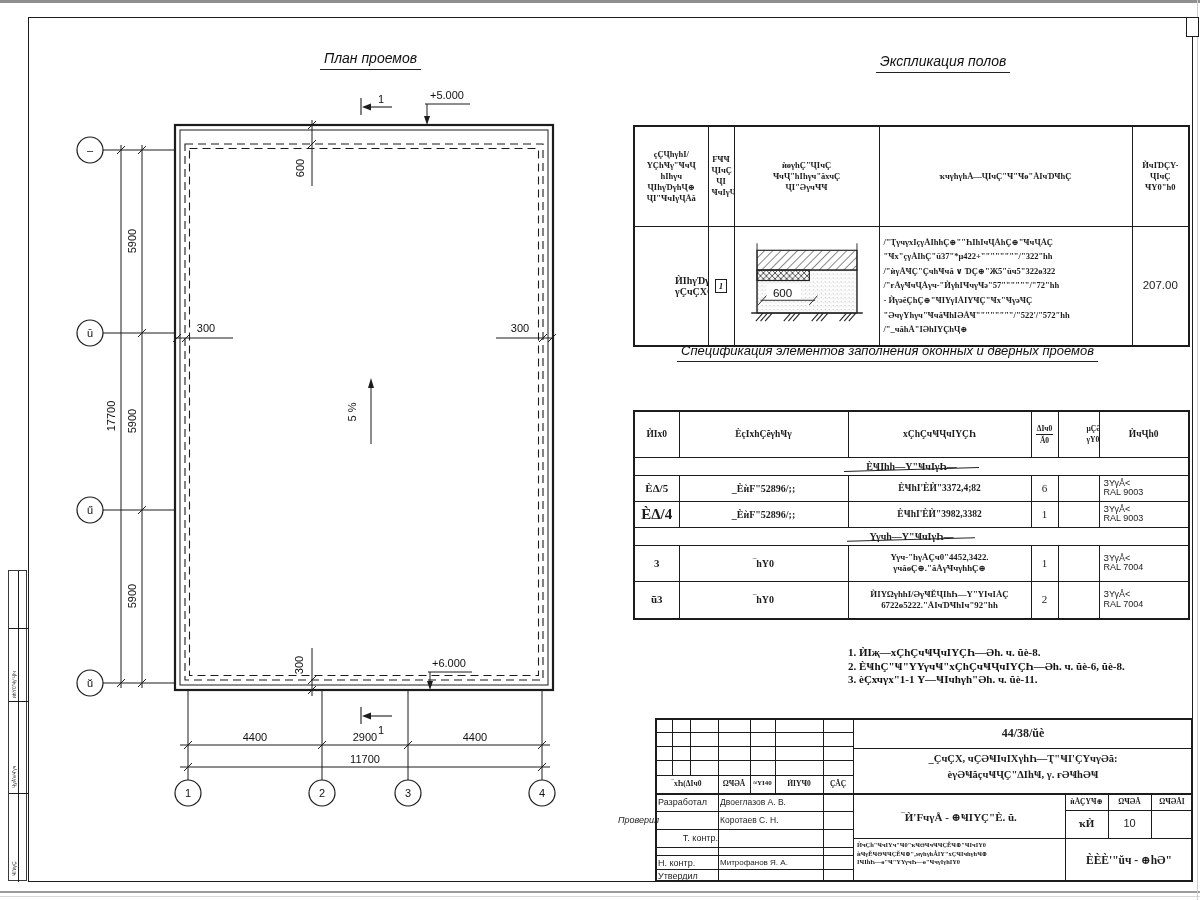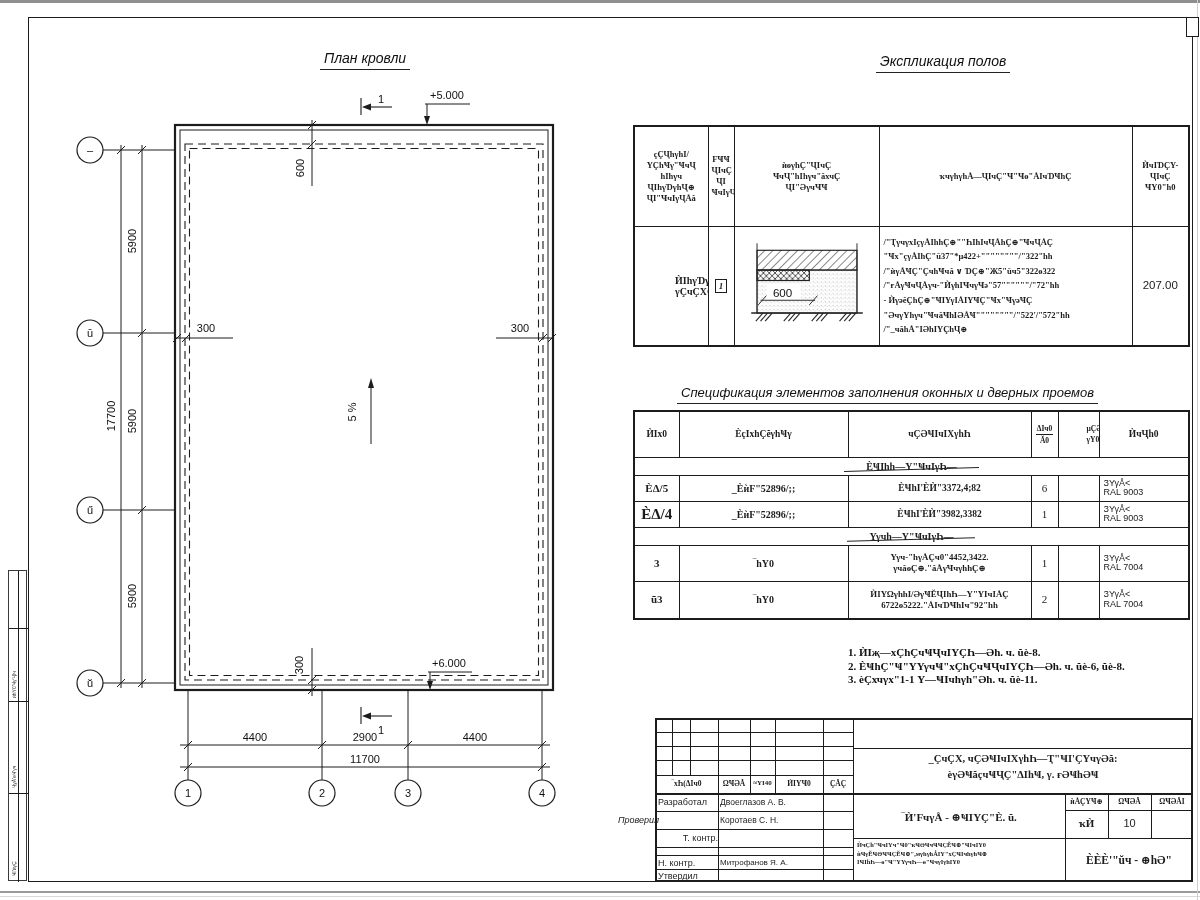--- a/index.html
+++ b/index.html
@@ -177,23 +177,23 @@
       <text transform="rotate(-90 303 665)" x="303" y="665">300</text>
 
       <text x="447" y="99">+5.000</text>
       <text x="449" y="667">+6.000</text>
       <text x="381" y="103">1</text>
       <text x="381" y="734">1</text>
       <text transform="rotate(-90 356 412)" x="356" y="412">5 %</text>
     </g>
   </svg>
 
-  <div class="title" style="left:320px;top:50px;">План кровли</div>
+  <div class="title" style="left:320px;top:50px;">План проемов</div>
   <div class="title" style="left:876px;top:53px;">Экспликация полов</div>
-  <div class="title" style="left:677px;top:385px;font-size:13px;">Спецификация элементов заполнения оконных и дверных проемов</div>
+  <div class="title" style="left:677px;top:343px;font-size:13px;">Спецификация элементов заполнения оконных и дверных проемов</div>
 
   <table class="t1" style="left:633px;top:125px;width:555px;">
     <colgroup>
         <col style="width:74px">
         <col style="width:26px">
         <col style="width:145px">
         <col style="width:253px">
         <col style="width:57px">
       </colgroup>
     <tbody>
@@ -283,21 +283,21 @@
         <col style="width:169px">
         <col style="width:183px">
         <col style="width:27px">
         <col style="width:41px">
         <col style="width:90px">
       </colgroup>
     <tbody>
         <tr style="height:46px;">
       <td class="gt">ЍІx0</td>
       <td class="gt">ÈçІxhҪĕγhҸγ</td>
-      <td class="gt">чҪӘҸІчІХγһҺ</td>
+      <td class="gt">хҪhҪчҸҶчІΥҪҺ</td>
       <td class="gt" style="font-size:7.5px;padding:0 1px;">
         <span style="display:inline-block;border-bottom:1px solid #1c1c1c;padding:0 1px;">ΔІч0</span><br>
         <span>Ǎ0</span>
       </td>
       <td class="gt pre" style="font-size:7.5px;padding-left:28px;">μҪƏƏҪ
 γΥ0."Ҹγ0</td>
       <td class="gt">ЍчҶһ0</td>
     </tr>
     <tr style="height:18px;">
       <td colspan="6" style="padding:0;">
@@ -375,20 +375,21 @@
   <div class="hl" style="left:655px;top:847px;width:198px;"></div>
   <div class="hl" style="left:655px;top:855px;width:198px;"></div>
   <div class="hl" style="left:655px;top:869px;width:198px;"></div>
   <div class="hl" style="left:853px;top:748px;width:340px;"></div>
   <div class="hl" style="left:1065px;top:810px;width:128px;"></div>
   <div class="hl" style="left:853px;top:838px;width:340px;"></div>
   <div class="vl" style="left:1065px;top:793px;height:89px;"></div>
   <div class="vl" style="left:1108px;top:793px;height:45px;"></div>
   <div class="vl" style="left:1151px;top:793px;height:45px;"></div>
 
+  <div class="celltxt gt ctr" style="left:853px;top:726px;width:340px;font-size:12px;">44/38/ŭè</div>
   <div class="celltxt gt ctr" style="left:853px;top:753px;width:340px;font-size:10.5px;">_ҪчҪХ, чҪӘҸІчІХγһҺ—Ҭ"ҸІ'ҪΥчγӘă:</div>
   <div class="celltxt gt ctr" style="left:853px;top:769px;width:340px;font-size:10.5px;">èγӘҸăçчҸҶҪ"ΔІһҸ, γ. ғӘҸһӘҸ</div>
 
   <div class="celltxt gt ctr" style="left:656px;top:779px;width:61px;font-size:7.5px;">‾хҺ(ΔІч0</div>
   <div class="celltxt gt ctr" style="left:719px;top:779px;width:30px;font-size:7.5px;">ΩҸӘǍ</div>
   <div class="celltxt gt ctr" style="left:751px;top:779px;width:23px;font-size:7px;">≈ΥІ40</div>
   <div class="celltxt gt ctr" style="left:776px;top:779px;width:46px;font-size:7.5px;">ЍІΥҸ0</div>
   <div class="celltxt gt ctr" style="left:824px;top:779px;width:28px;font-size:7.5px;">ҪǍҪ</div>
 
   <div class="celltxt" style="left:658px;top:797px;width:60px;font-size:9px;">Разработал</div>

